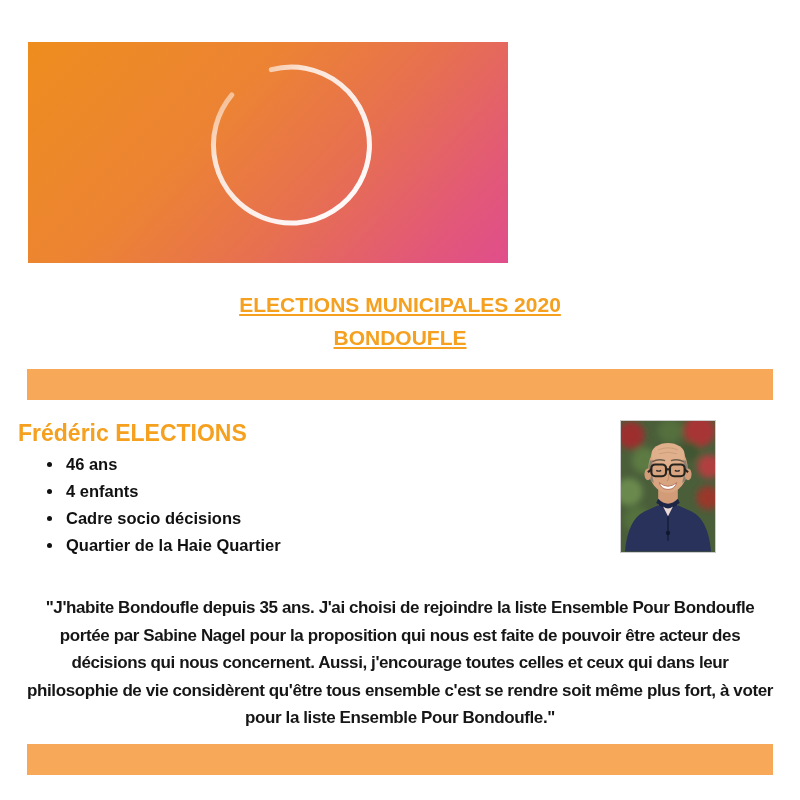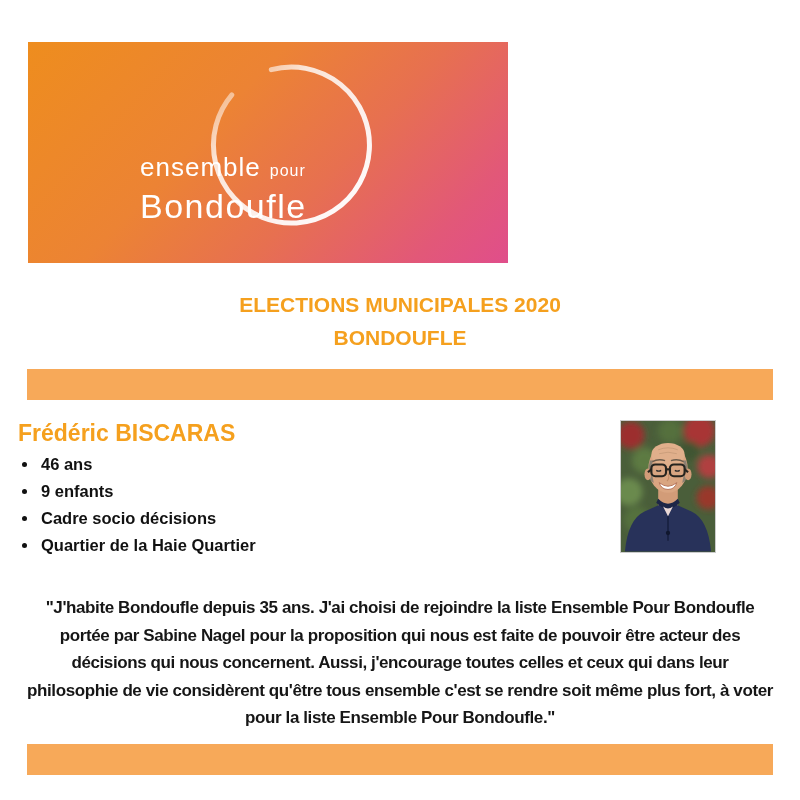--- a/index.html
+++ b/index.html
@@ -11,31 +11,31 @@
   .banner { position: absolute; left: 28px; top: 42px; width: 480px; height: 221px;
     background: linear-gradient(133deg, #ee8d1e 0%, #ec8334 38%, #e77050 62%, #e25878 86%, #e04e8b 100%); }
   .banner svg.ring { position: absolute; left: 0; top: 0; }
   .logo-text { position: absolute; left: 112px; top: 112px; color: #ffffff; line-height: 1; }
   .logo-line1 { font-size: 26px; font-weight: 500; letter-spacing: 1px; }
   .logo-pour { font-size: 16px; font-weight: 500; letter-spacing: 1px; margin-left: 9px; }
   .logo-line2 { font-size: 34px; font-weight: 500; letter-spacing: 1.5px; margin-top: 9px; }
 
   
   .header-title { position: absolute; left: 0; top: 288px; width: 100%;
-    text-align: center; color: #f5a01e; font-size: 21px; font-weight: 700; line-height: 33px; }
+    text-align: center; color: #f5a01e; font-size: 21px; font-weight: 700; line-height: 33px; text-decoration: underline; }
 
   
   .bar { position: absolute; left: 27px; width: 746px; height: 31px; background: #f7a959; }
   .bar-top { top: 369px; }
   .bar-bottom { top: 744px; }
 
   
   .candidate-name { position: absolute; left: 18px; top: 420px;
     color: #f5a01e; font-size: 23px; font-weight: 700; }
-  .candidate-list { position: absolute; left: 39px; top: 455px; list-style: disc; }
+  .candidate-list { position: absolute; left: 64px; top: 455px; list-style: disc; }
   .candidate-list li { font-size: 16.5px; font-weight: 700; color: #111111;
     margin-bottom: 8px; padding-left: 2px; }
 
   .photo-frame { position: absolute; left: 620px; top: 420px; width: 96px; height: 133px;
     border: 1px solid #cccccc; background: #4a5e3a; }
 
   
   .quote { position: absolute; left: 25px; top: 594px; width: 750px;
     text-align: center; color: #161616; font-size: 17px; font-weight: 700;
     letter-spacing: -0.4px; line-height: 27.5px; }
@@ -49,39 +49,33 @@
     <svg class="ring" width="480" height="221" viewBox="0 0 480 221">
       <defs>
         <linearGradient id="ringGrad" x1="0" y1="0" x2="1" y2="1">
           <stop offset="0" stop-color="#ffffff" stop-opacity="0.22"></stop>
           <stop offset="0.3" stop-color="#ffffff" stop-opacity="0.8"></stop>
           <stop offset="1" stop-color="#ffffff" stop-opacity="1"></stop>
         </linearGradient>
       </defs>
       <path d="M 243.3 27.7 A 78 78 0 1 1 203.8 52.8" fill="none" stroke="url(#ringGrad)" stroke-width="5" stroke-linecap="round"></path>
     </svg>
-    <div class="logo-text">
-      <div class="logo-line1">
-        <span>ensemble</span><span class="logo-pour">pour</span>
-      </div>
-      <div class="logo-line2">Bondoufle</div>
-    </div>
   </div>
 
   <div class="header-title">
     <div>ELECTIONS MUNICIPALES 2020</div>
     <div>BONDOUFLE</div>
   </div>
 
   <div class="bar bar-top"></div>
 
-  <div class="candidate-name">Frédéric BISCARAS</div>
+  <div class="candidate-name">Frédéric ELECTIONS</div>
   <ul class="candidate-list">
     <li>46 ans</li>
-    <li>9 enfants</li>
+    <li>4 enfants</li>
     <li>Cadre socio décisions</li>
     <li>Quartier de la Haie Quartier</li>
   </ul>
 
   <div class="photo-frame">
     <svg width="94" height="131" viewBox="0 0 96 133">
       <defs>
         <filter id="bgblur" x="-30%" y="-30%" width="160%" height="160%">
           <feGaussianBlur stdDeviation="3"></feGaussianBlur>
         </filter>

